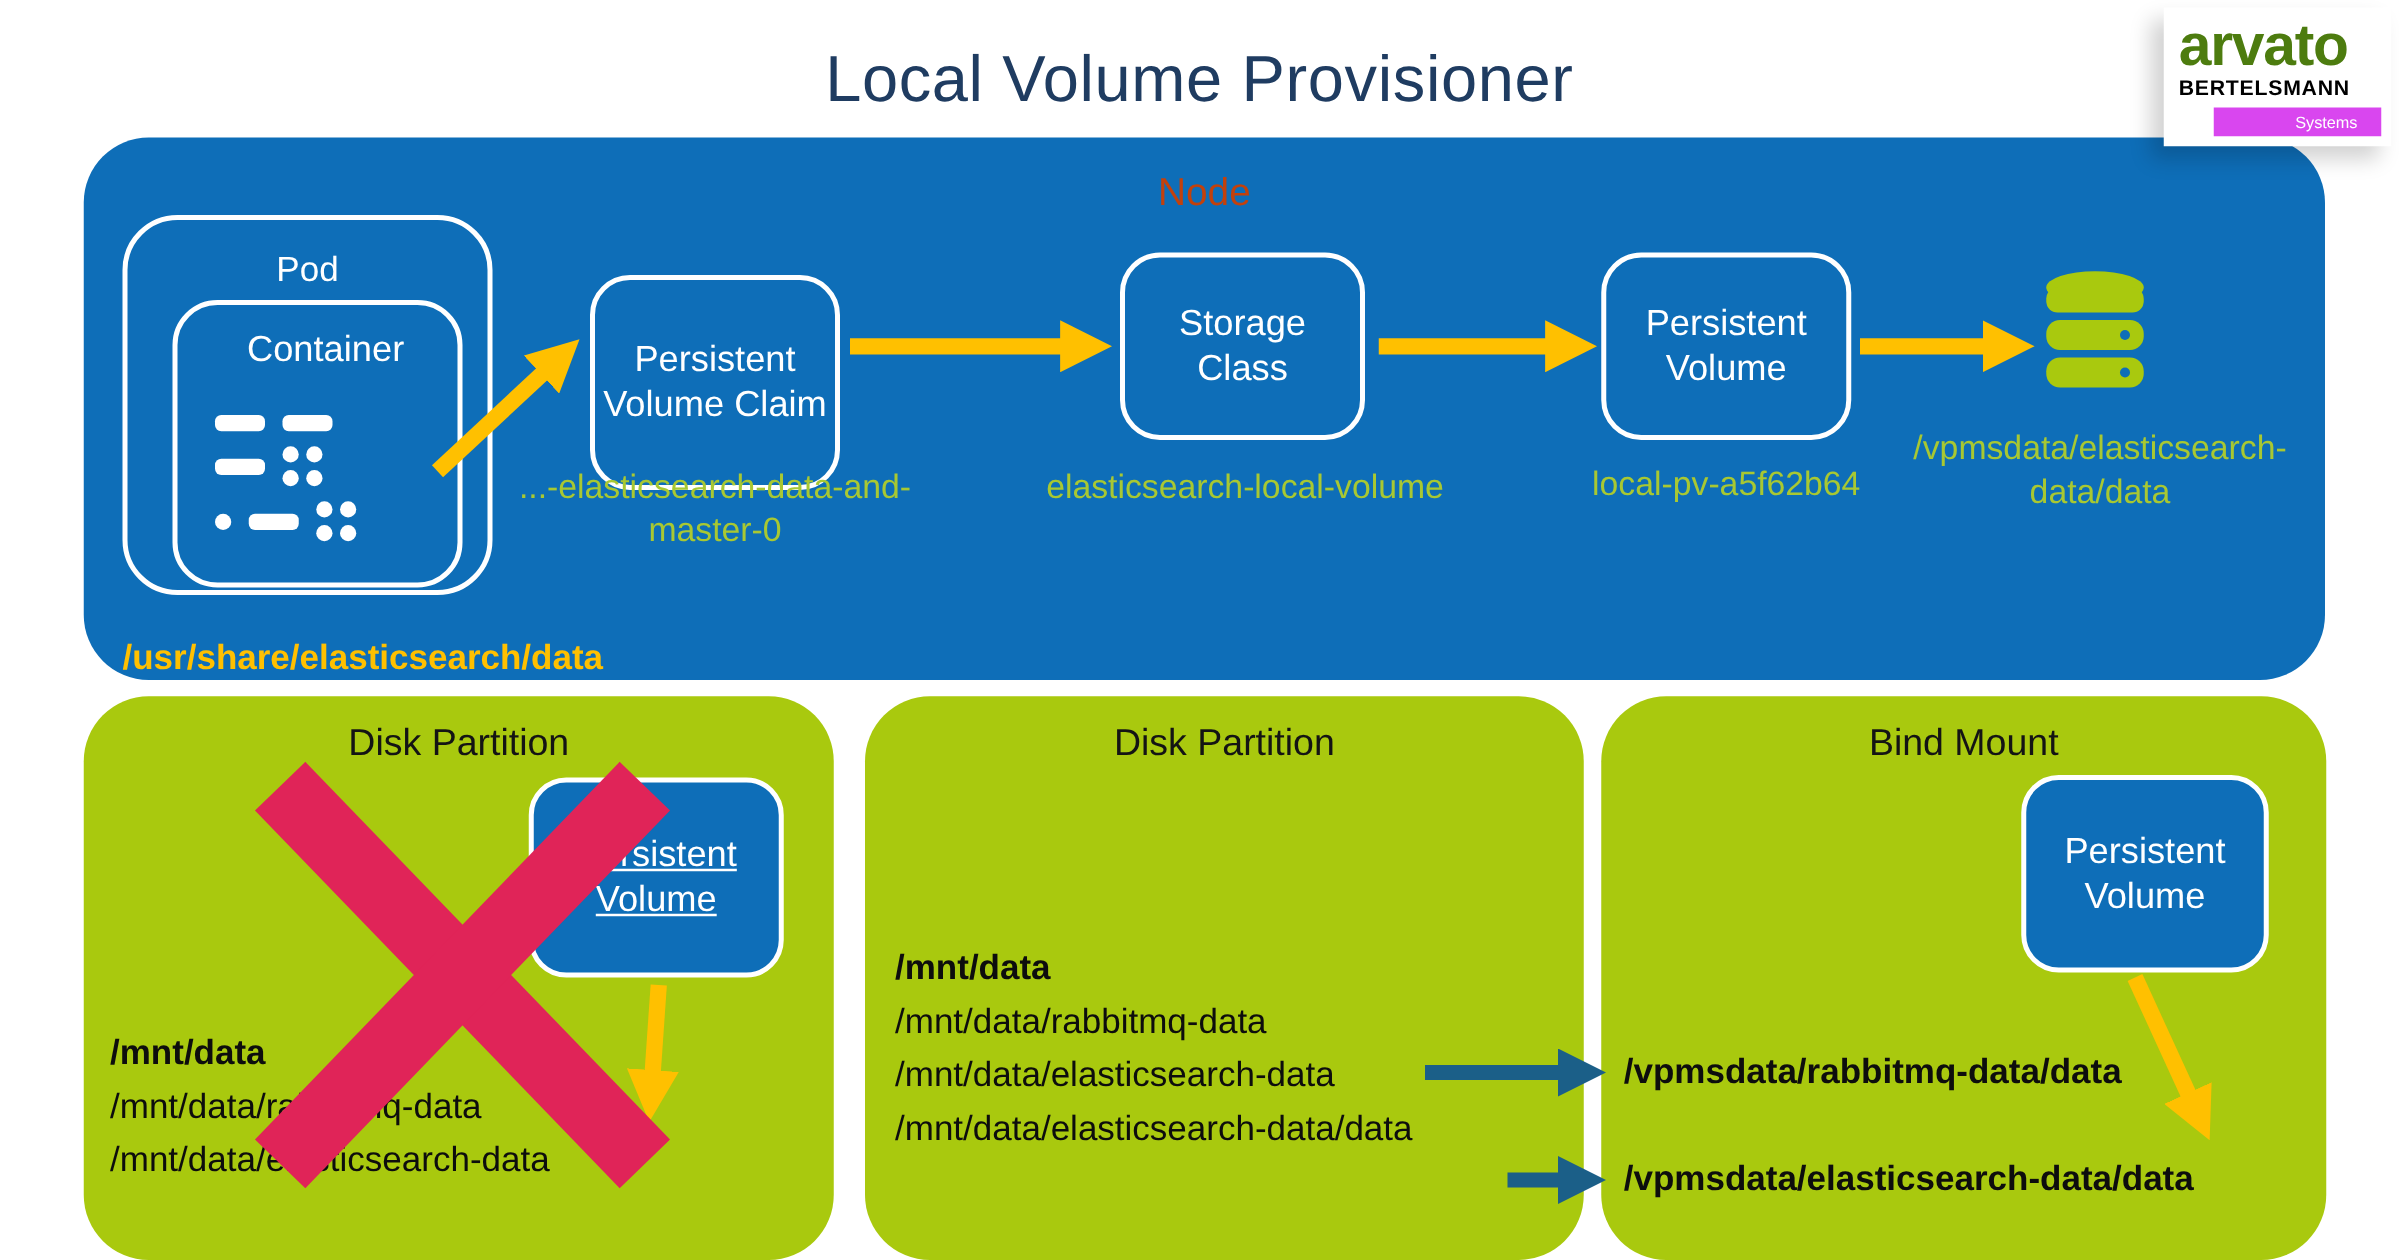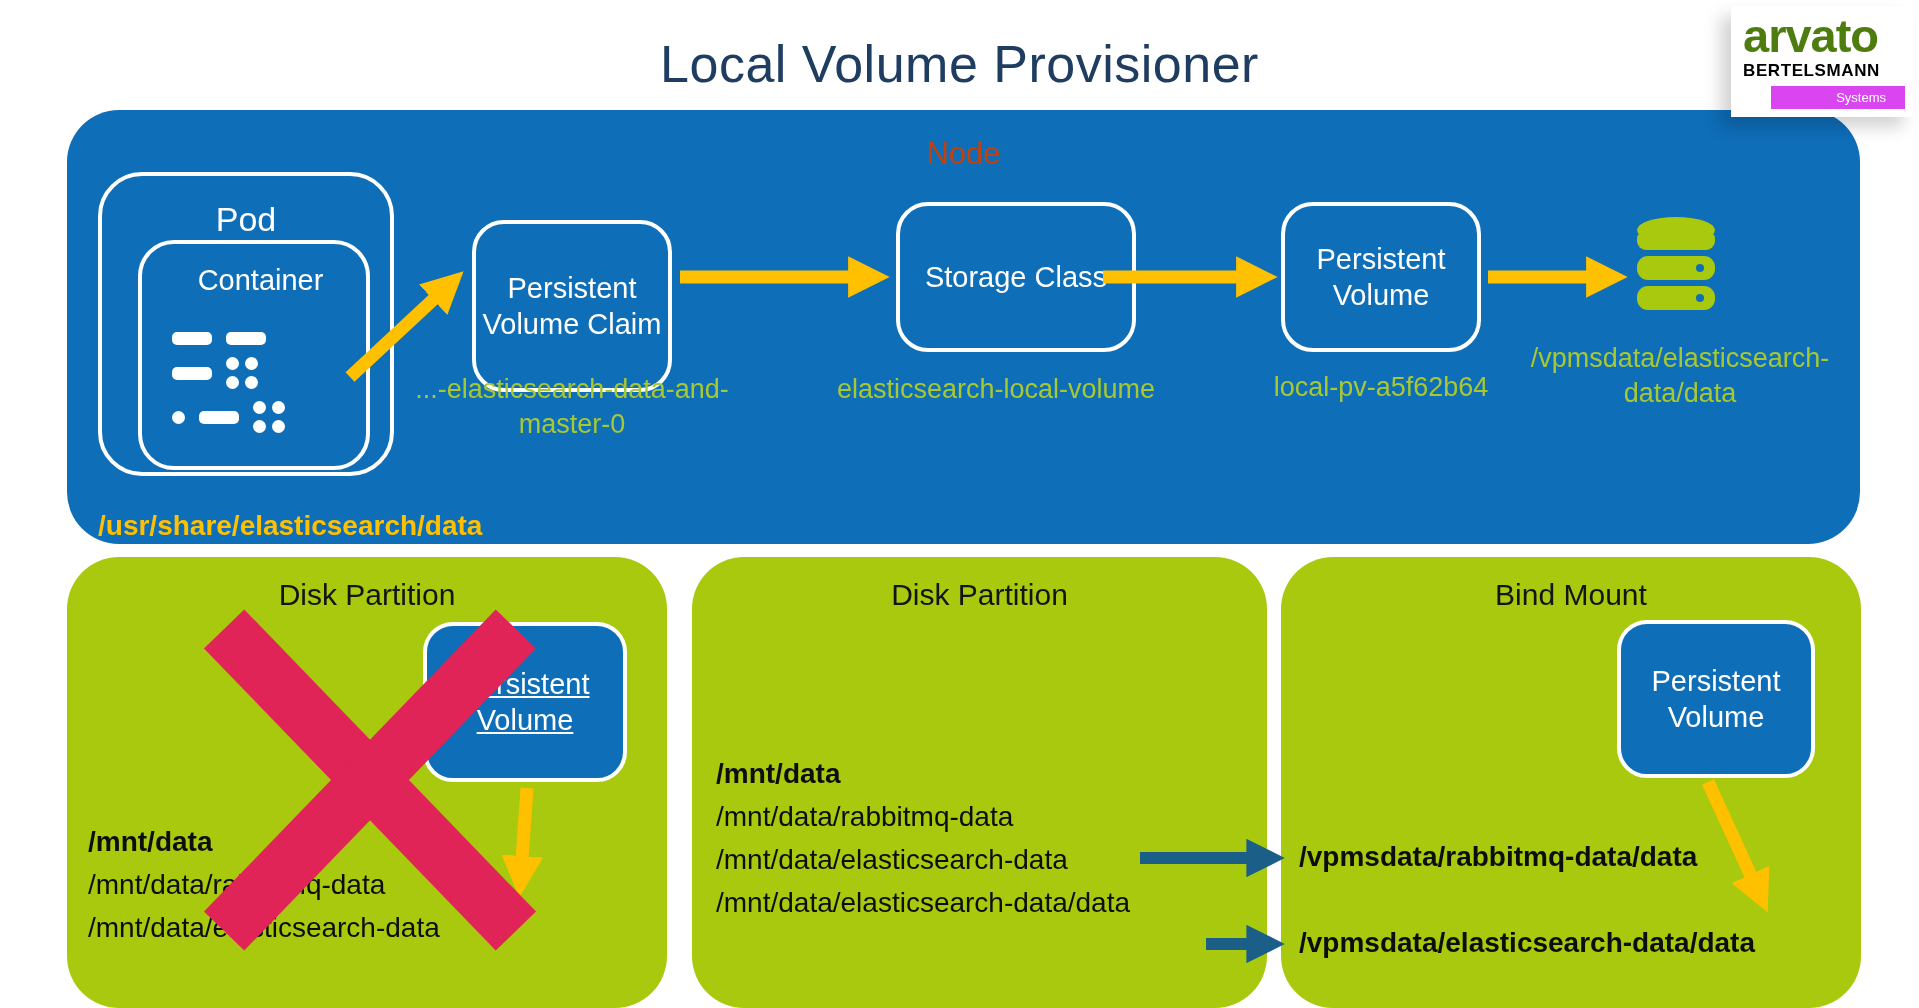--- a/index.html
+++ b/index.html
@@ -42,26 +42,26 @@
     text-align:center; color:#c2410c; font-size:31px; z-index:2;
   }
 
   .outline-box {
     position:absolute; border:4px solid #fff; border-radius:32px;
     color:#fff; font-size:29px; line-height:1.25;
     display:flex; align-items:center; justify-content:center;
     text-align:center; padding:6px; z-index:2;
   }
   .pod-box   { left:98px;  top:172px; width:296px; height:304px; border-radius:44px; display:block; }
-  .pod-title { text-align:center; padding-top:16px; font-size:34px; color:#fff; }
+  .pod-title { text-align:center; padding-top:16px; font-size:28px; color:#fff; }
   .container-box { left:138px; top:240px; width:232px; height:230px; border-radius:36px; display:block;padding-left:19px; }
   .container-title { text-align:center; padding-top:12px; font-size:29px; color:#fff; }
 
   .pvc-box { left:472px; top:192px; width:200px; height:172px;margin-top:28px; }
-  .sc-box  { left:896px; top:202px; width:240px; height:150px; }
+  .sc-box  { left:896px; top:202px; width:196px; height:150px; }
   .pv-box  { left:1281px; top:202px; width:200px; height:150px; }
 
   
   .cicon { position:absolute; left:172px; top:332px; width:170px; z-index:3; }
   .cicon .row { display:flex; align-items:center; margin-bottom:12px; }
   .cicon .dash { width:40px; height:13px; background:#fff; border-radius:5px; margin-right:14px; }
   .cicon .dot  { width:13px; height:13px; background:#fff; border-radius:50%; margin-right:14px; }
   .cicon .dots4 { display:grid; grid-template-columns:13px 13px; grid-gap:6px; }
   .cicon .dots4 i { width:13px; height:13px; background:#fff; border-radius:50%; }
 

